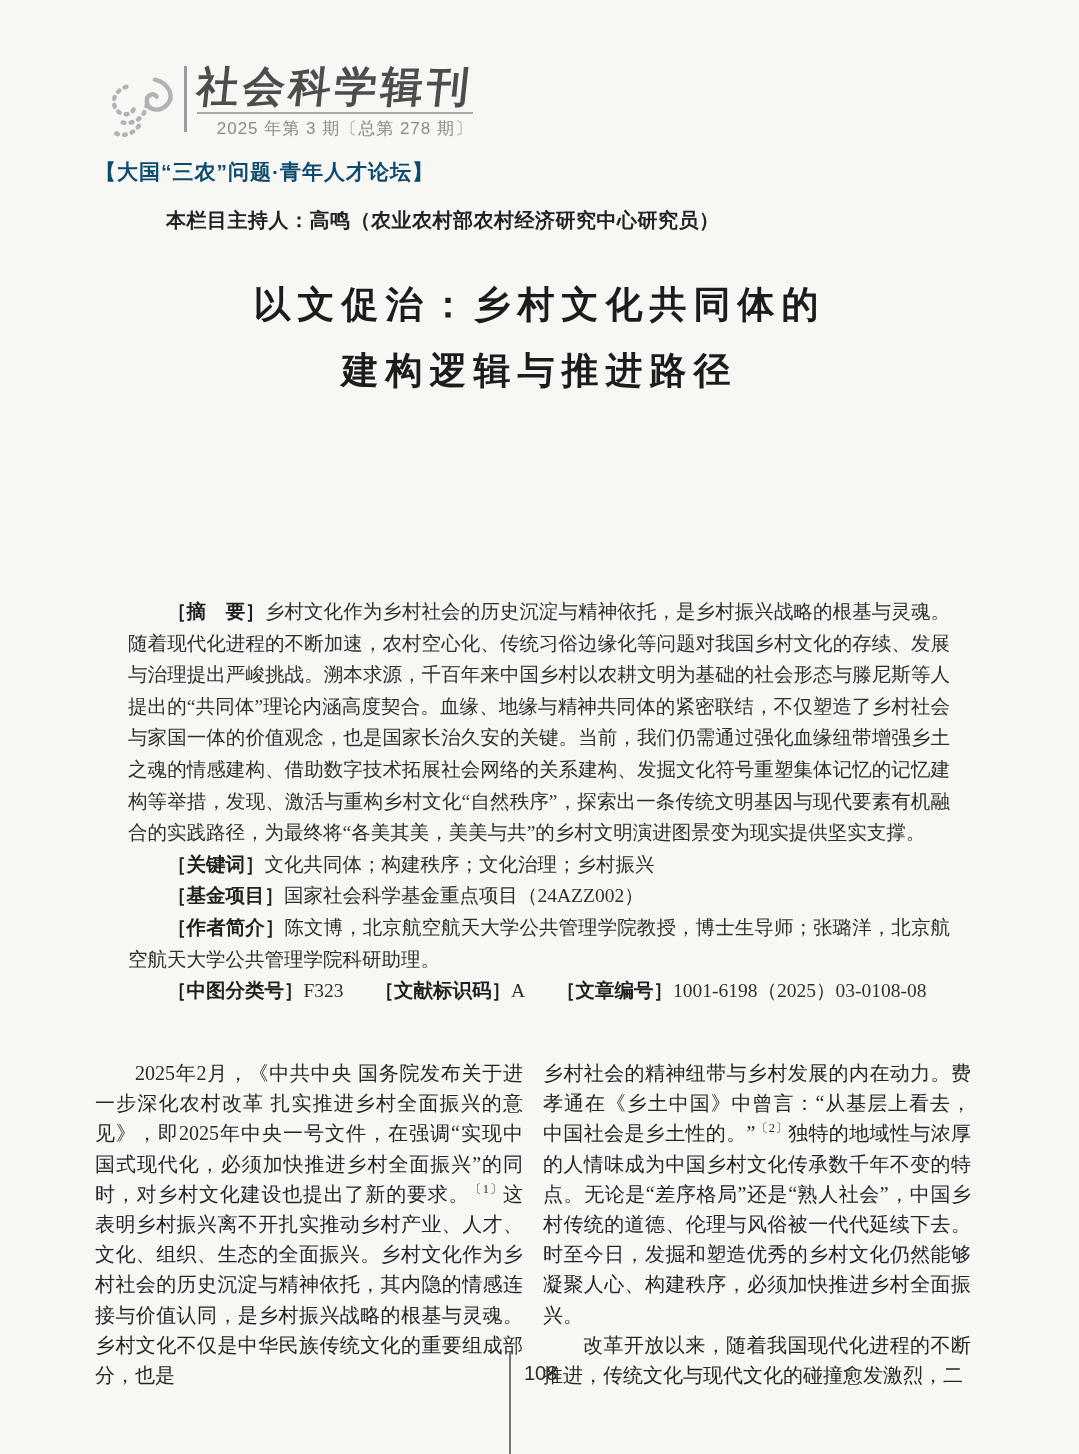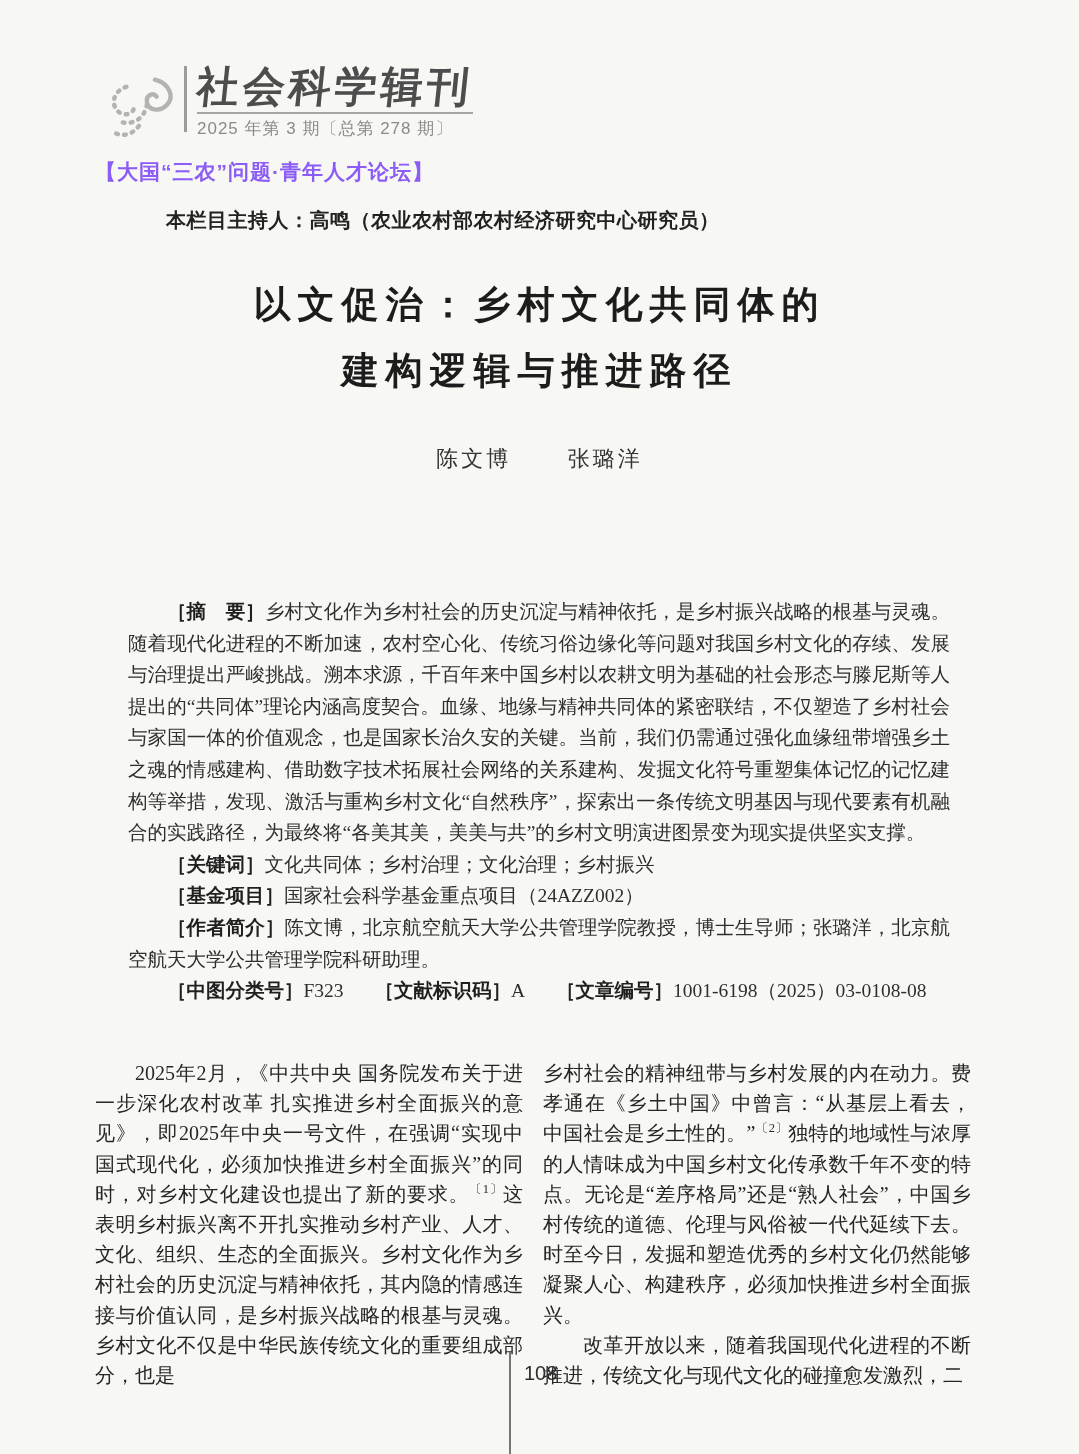--- a/index.html
+++ b/index.html
@@ -44,30 +44,31 @@
     height: 0;
     border-top: 2px solid #a6a6a6;
     margin: 2px 0 3px 0;
   }
   .issue-line {
     font-size: 17px;
     color: #8a8a8a;
     letter-spacing: 1px;
     font-family: "Liberation Sans", "DejaVu Sans", sans-serif;
     white-space: nowrap;
+    text-align: right;
   }
 
   
   .section-header {
     position: absolute;
     top: 158px;
     left: 95px;
     font-size: 21px;
     font-weight: 700;
-    color: #8b5cf6;
+    color: #0c4a6e;
     letter-spacing: 1px;
     font-family: "Liberation Sans", "DejaVu Sans", sans-serif;
   }
   .host-line {
     position: absolute;
     top: 207px;
     left: 141px;
     font-size: 20px;
     font-weight: 700;
     color: #222;
@@ -185,28 +186,24 @@
   </div>
 
   <div class="section-header">【大国“三农”问题·青年人才论坛】</div>
   <div class="host-line">本栏目主持人：高鸣（农业农村部农村经济研究中心研究员）</div>
 
   <div class="article-title">
     <div>以文促治：乡村文化共同体的</div>
     <div>建构逻辑与推进路径</div>
   </div>
 
-  <div class="authors">
-    <span class="author">陈文博</span>
-    <span class="author">张璐洋</span>
-  </div>
 
   <div class="front-matter">
     <p><span class="fm-label">［摘　要］</span><span>乡村文化作为乡村社会的历史沉淀与精神依托，是乡村振兴战略的根基与灵魂。随着现代化进程的不断加速，农村空心化、传统习俗边缘化等问题对我国乡村文化的存续、发展与治理提出严峻挑战。溯本求源，千百年来中国乡村以农耕文明为基础的社会形态与滕尼斯等人提出的“共同体”理论内涵高度契合。血缘、地缘与精神共同体的紧密联结，不仅塑造了乡村社会与家国一体的价值观念，也是国家长治久安的关键。当前，我们仍需通过强化血缘纽带增强乡土之魂的情感建构、借助数字技术拓展社会网络的关系建构、发掘文化符号重塑集体记忆的记忆建构等举措，发现、激活与重构乡村文化“自然秩序”，探索出一条传统文明基因与现代要素有机融合的实践路径，为最终将“各美其美，美美与共”的乡村文明演进图景变为现实提供坚实支撑。</span></p>
-    <p><span class="fm-label">［关键词］</span><span>文化共同体；乡村治理；文化治理；乡村振兴</span></p>
+    <p><span class="fm-label">［关键词］</span><span>文化共同体；构建秩序；文化治理；乡村振兴</span></p>
     <p><span class="fm-label">［基金项目］</span><span>国家社会科学基金重点项目（24AZZ002）</span></p>
     <p><span class="fm-label">［作者简介］</span><span>陈文博，北京航空航天大学公共管理学院教授，博士生导师；张璐洋，北京航空航天大学公共管理学院科研助理。</span></p>
     <p>
       <span class="clc-pair"><span class="fm-label">［中图分类号］</span><span>F323</span></span>
       <span class="clc-pair"><span class="fm-label">［文献标识码］</span><span>A</span></span>
       <span class="clc-pair"><span class="fm-label">［文章编号］</span><span>1001-6198（2025）03-0108-08</span></span>
     </p>
   </div>
 
   <div class="body-columns">

